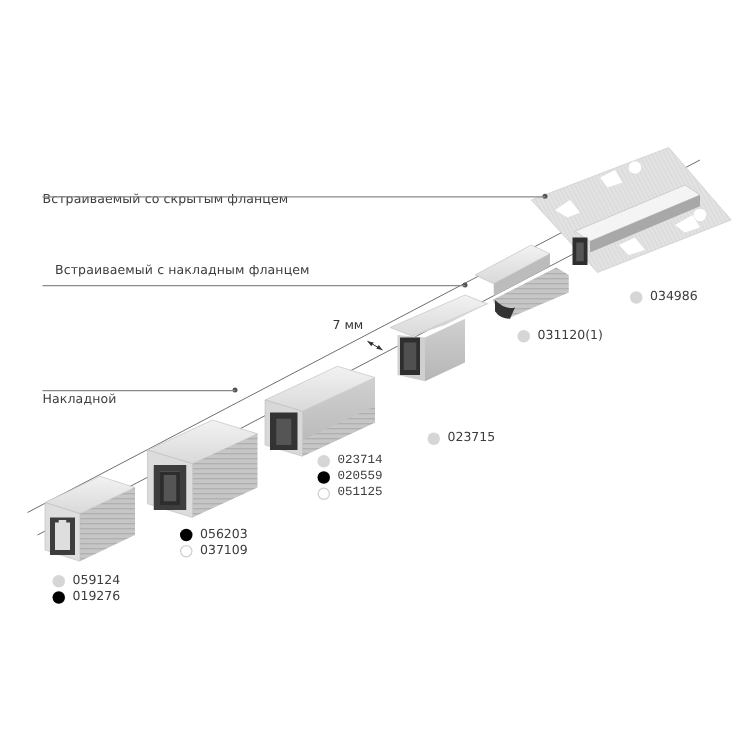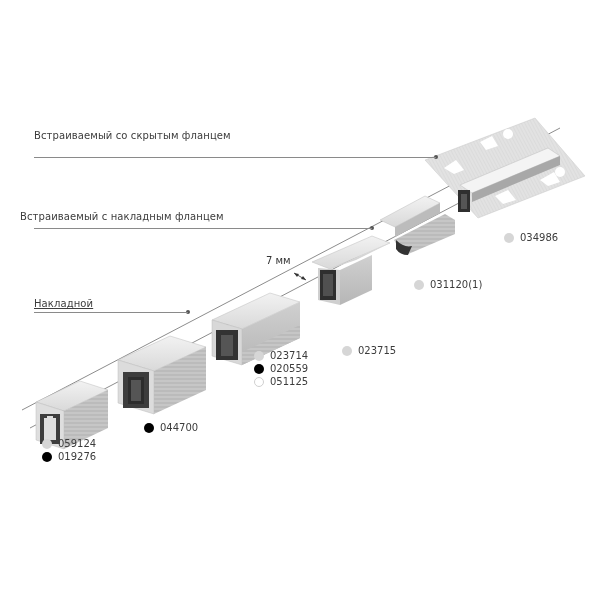--- a/index.html
+++ b/index.html
@@ -95,50 +95,54 @@
 
   <line x1="294" y1="273" x2="306" y2="280" stroke="#333" stroke-width="0.8"></line>
   <polygon points="294,273 299,274 297,277" fill="#333"></polygon>
   <polygon points="306,280 301,279 303,276" fill="#333"></polygon>
 
   <circle cx="436" cy="157" r="2" fill="#555"></circle>
   <circle cx="372" cy="228" r="2" fill="#555"></circle>
   <circle cx="188" cy="312" r="2" fill="#555"></circle>
 </svg>
 
-<div class="label" style="left:34px; top:130px;">Встраиваемый со скрытым фланцем</div>
+<div class="label" style="left:34px; top:154px;">Встраиваемый со скрытым фланцем</div>
 <div class="leader" style="left:34px; top:157px; width:402px;"></div>
 
-<div class="label" style="left:20px; top:211px;">Встраиваемый с накладным фланцем</div>
+<div class="label" style="left:44px; top:211px;">Встраиваемый с накладным фланцем</div>
 <div class="leader" style="left:34px; top:228px; width:338px;"></div>
 
-<div class="label" style="left:34px; top:298px;text-decoration:underline;">Накладной</div>
+<div class="label" style="left:34px; top:314px;">Накладной</div>
 <div class="leader" style="left:34px; top:312px; width:154px;"></div>
 
 <div class="dim" style="left:266px; top:255px;">7 мм</div>
 
-<div class="legend" style="left:42px; top:437px;">
+<div class="legend" style="left:42px; top:458px;">
   <div class="legend-row">
       <span class="dot" style="background:#d6d6d6;"></span>
       <span>059124</span>
     </div>
   <div class="legend-row">
       <span class="dot" style="background:#000;"></span>
       <span>019276</span>
     </div>
 </div>
 
 <div class="legend" style="left:144px; top:421px;">
   <div class="legend-row">
       <span class="dot" style="background:#000;"></span>
-      <span>044700</span>
+      <span>056203</span>
+    </div>
+  <div class="legend-row">
+      <span class="dot" style="background:#fff; border:1px solid #d0d0d0;"></span>
+      <span>037109</span>
     </div>
 </div>
 
-<div class="legend" style="left:254px; top:349px;">
+<div class="legend" style="left:254px; top:362px;font-family:Liberation Mono, monospace;">
   <div class="legend-row">
       <span class="dot" style="background:#d6d6d6;"></span>
       <span>023714</span>
     </div>
   <div class="legend-row">
       <span class="dot" style="background:#000;"></span>
       <span>020559</span>
     </div>
   <div class="legend-row">
       <span class="dot" style="background:#fff; border:1px solid #d0d0d0;"></span>
@@ -146,21 +150,21 @@
     </div>
 </div>
 
 <div class="legend" style="left:342px; top:309px;margin-top:35px;">
   <div class="legend-row">
       <span class="dot" style="background:#d6d6d6;"></span>
       <span>023715</span>
     </div>
 </div>
 
-<div class="legend" style="left:414px; top:262px;margin-top:16px;">
+<div class="legend" style="left:414px; top:262px;">
   <div class="legend-row">
       <span class="dot" style="background:#d6d6d6;"></span>
       <span>031120(1)</span>
     </div>
 </div>
 
 <div class="legend" style="left:504px; top:231px;">
   <div class="legend-row">
       <span class="dot" style="background:#d6d6d6;"></span>
       <span>034986</span>

